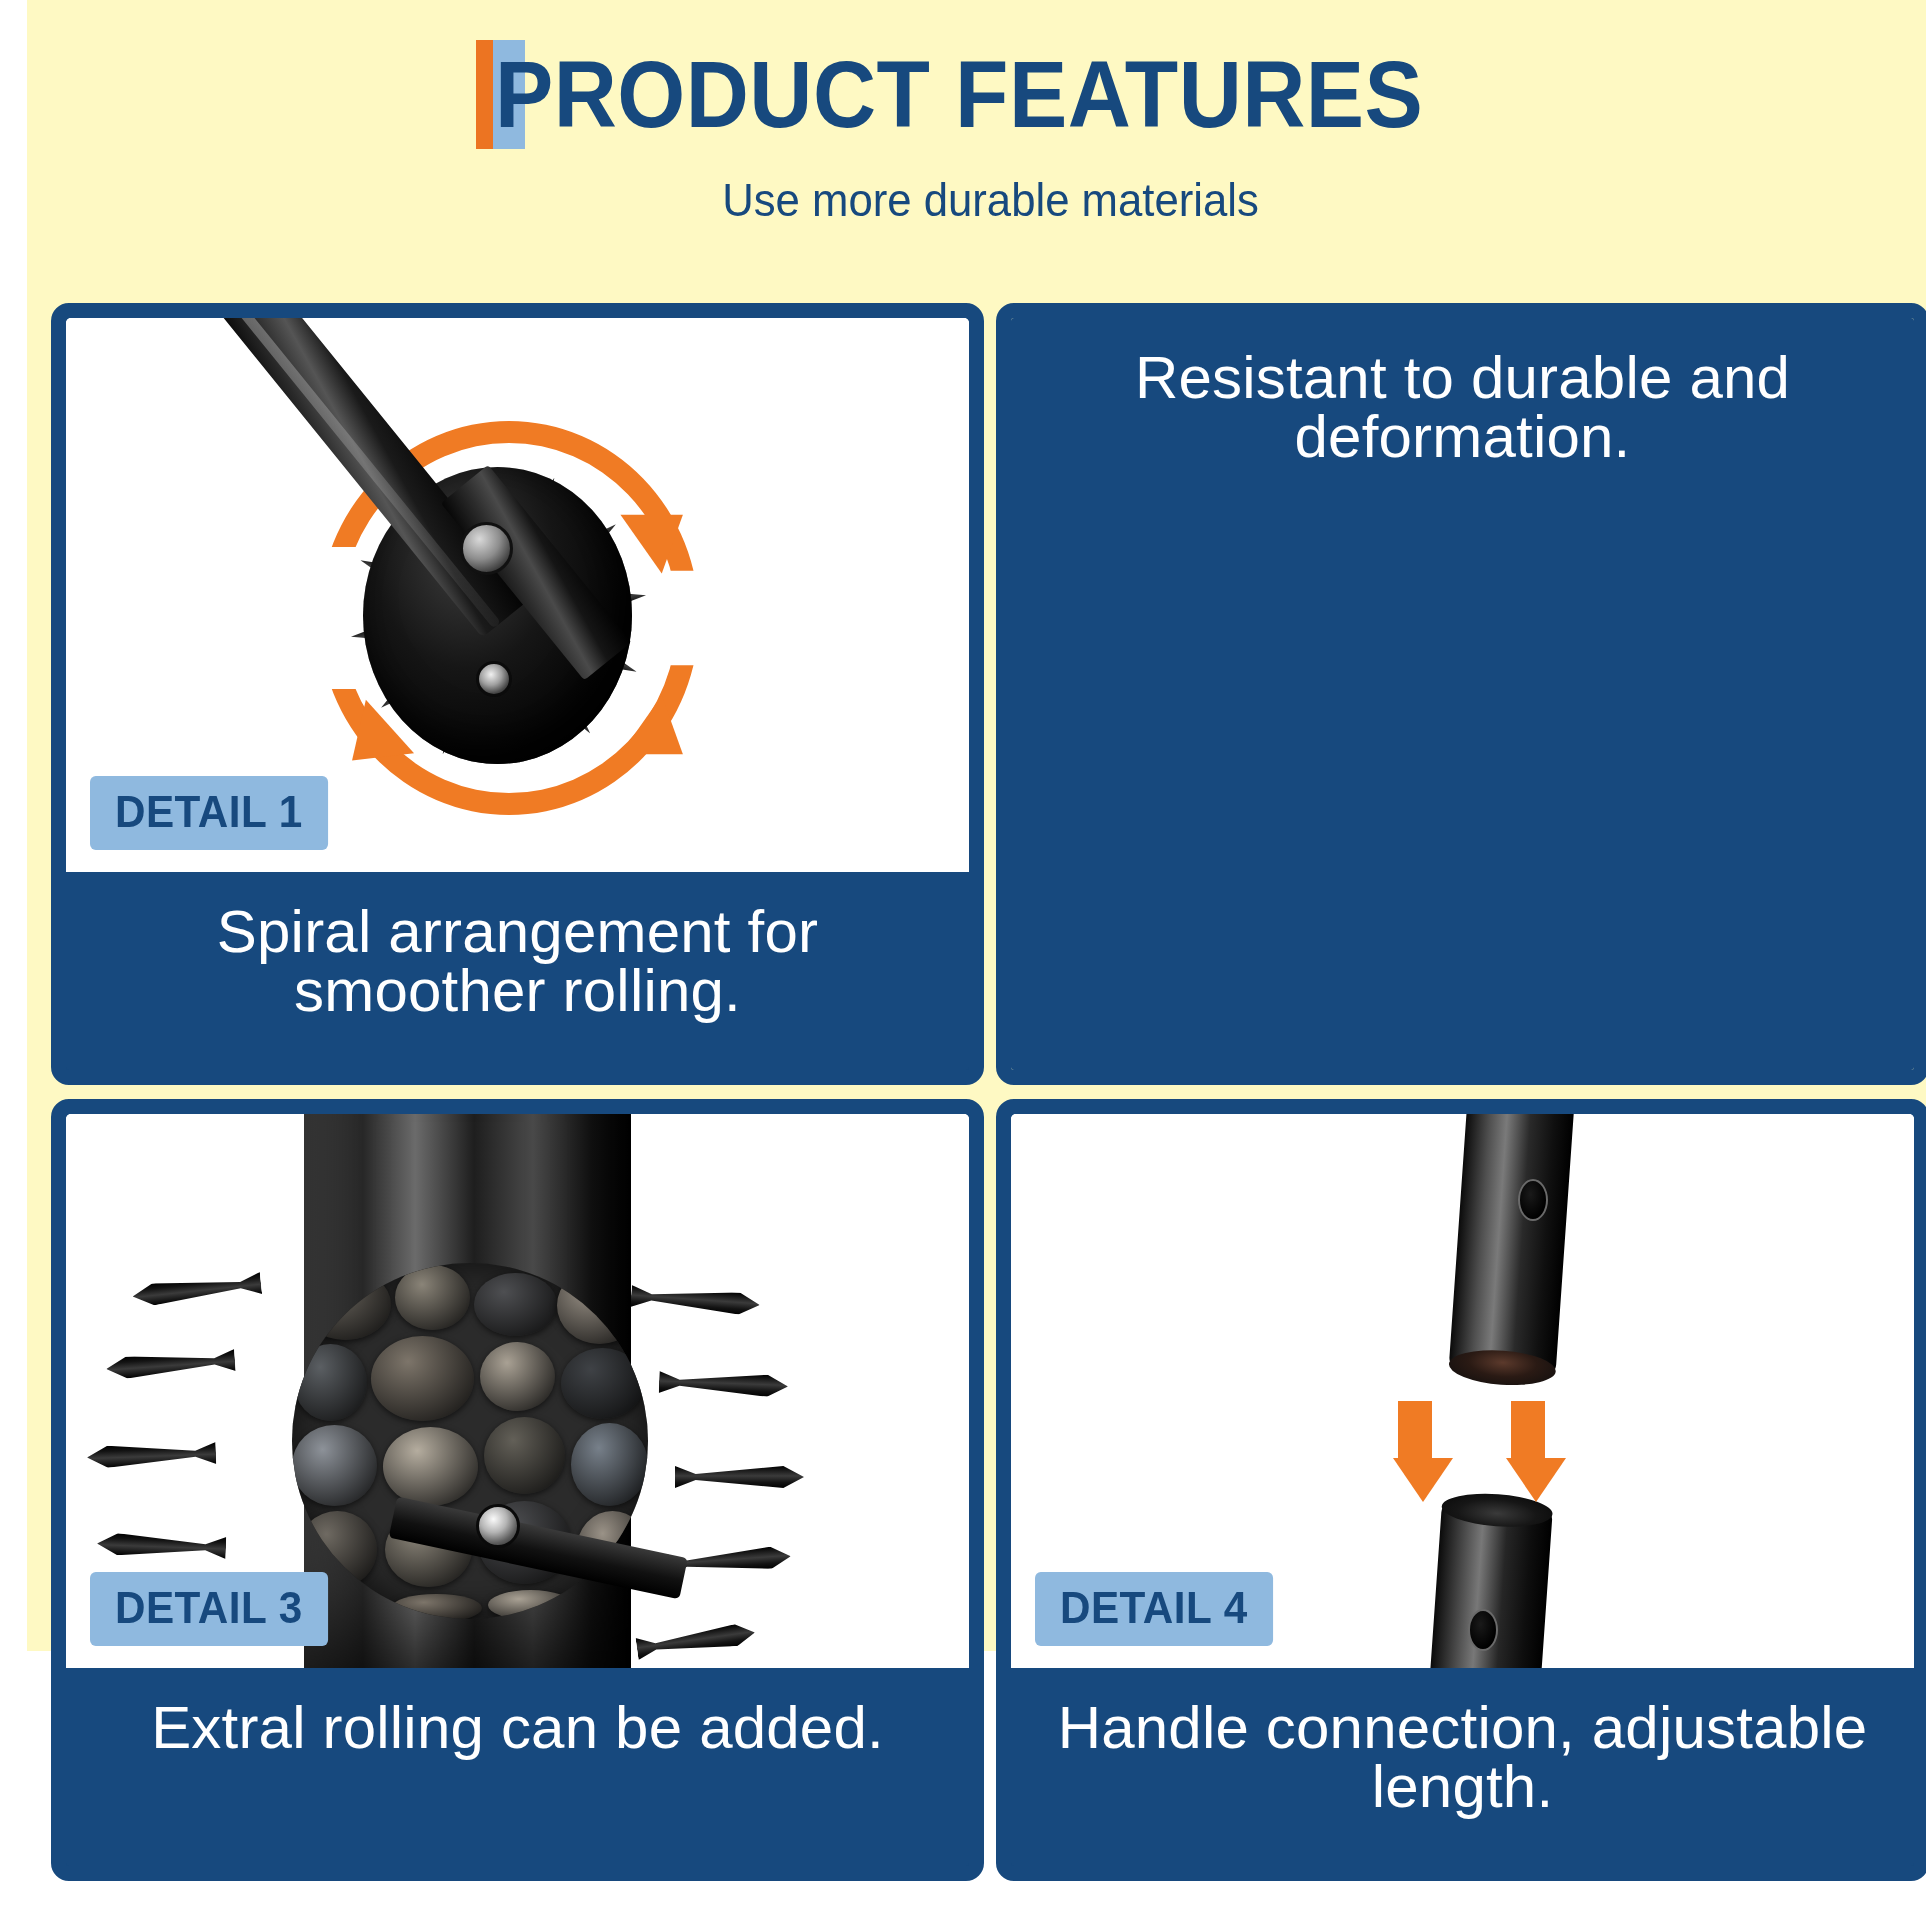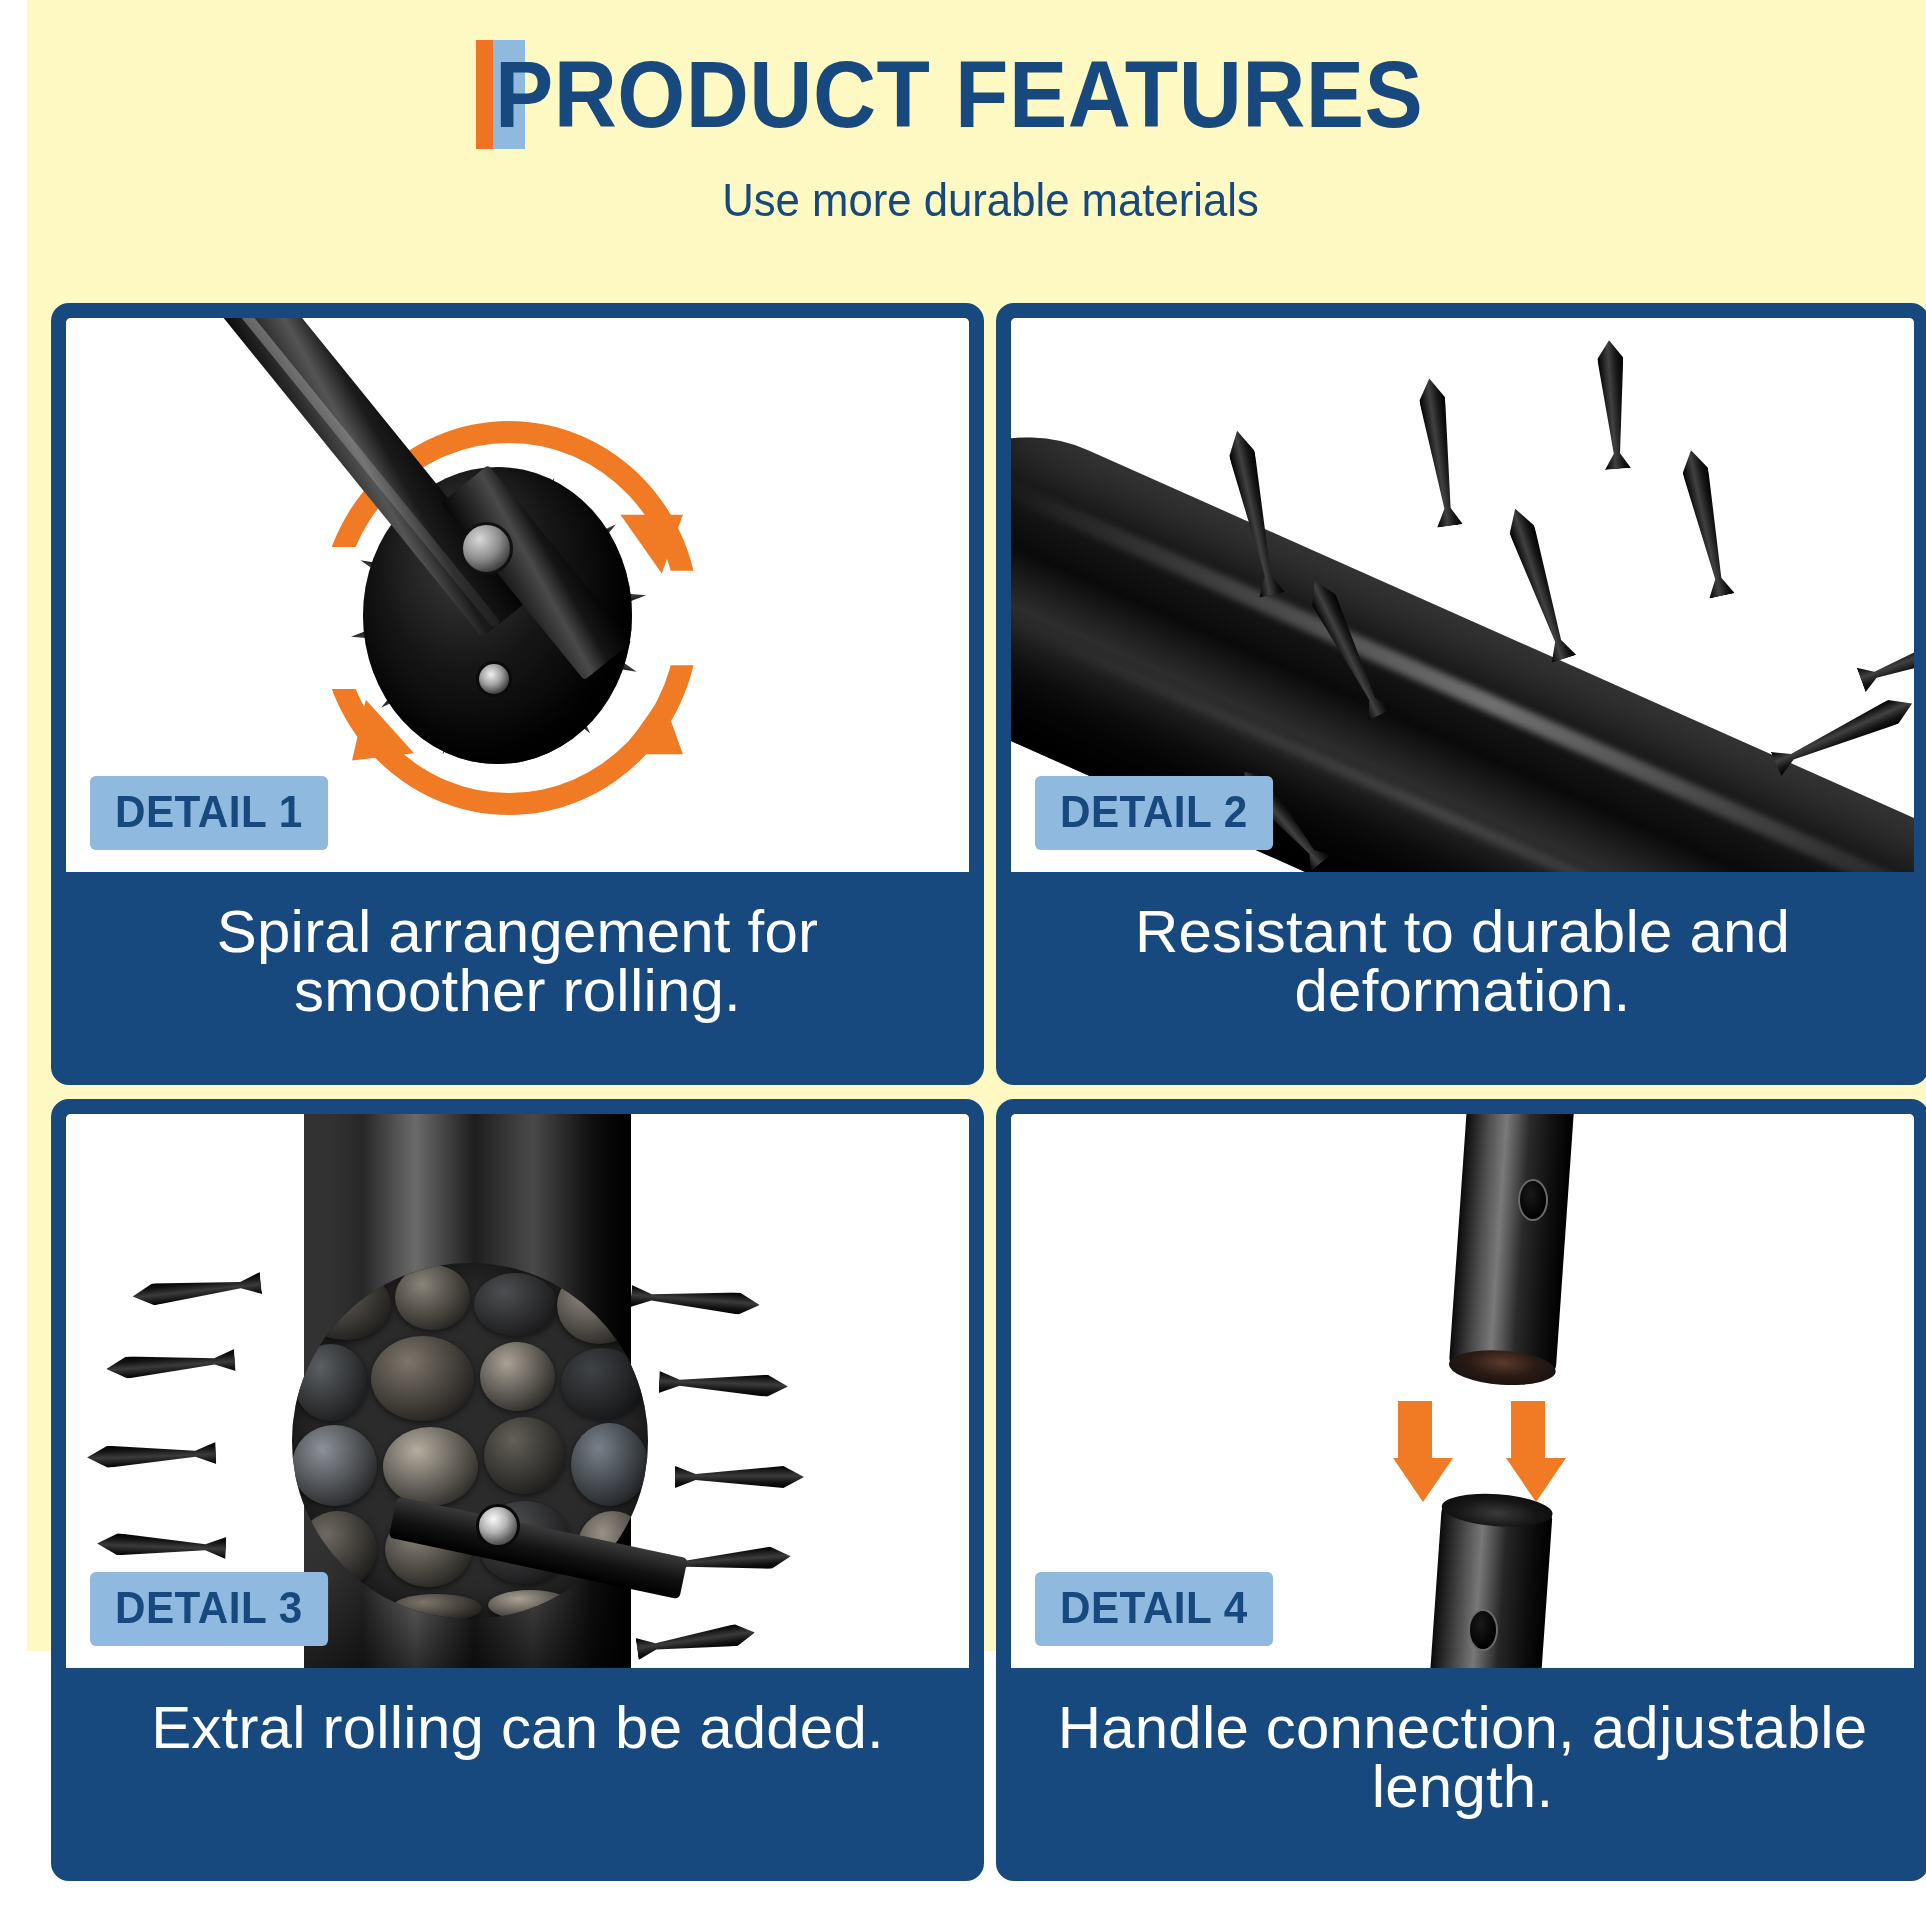--- a/index.html
+++ b/index.html
@@ -416,37 +416,20 @@
           <div class="p1-bracket"></div>
           <div class="p1-nut"></div>
           <div class="p1-bolt"></div>
         </div>
         <div class="badge">DETAIL 1</div>
       </div>
       <div class="card-caption">Spiral arrangement for smoother rolling.</div>
     </div>
 
     <div class="card">
-      <div class="card-photo">
-        <div class="art2">
-          <div class="p2-tube"></div>
-          <div id="p2-spikes">
-              <div class="p2-spike" style="left: 248px; top: 109px; height: 168px; transform: rotate(-12deg);"></div>
-              <div class="p2-spike" style="left: 426px; top: 59px; height: 149px; transform: rotate(-8deg);"></div>
-              <div class="p2-spike" style="left: 594px; top: 22px; height: 129px; transform: rotate(-4deg);"></div>
-              <div class="p2-spike" style="left: 356px; top: 248px; height: 149px; transform: rotate(-26deg);"></div>
-              <div class="p2-spike" style="left: 540px; top: 183px; height: 158px; transform: rotate(-18deg);"></div>
-              <div class="p2-spike" style="left: 698px; top: 129px; height: 149px; transform: rotate(-12deg);"></div>
-              <div class="p2-spike" style="left: 752px; top: 297px; height: 149px; transform: rotate(66deg);"></div>
-              <div class="p2-spike" style="left: 837px; top: 233px; height: 129px; transform: rotate(70deg);"></div>
-              <div class="p2-spike" style="left: 297px; top: 426px; height: 119px; transform: rotate(-40deg);"></div>
-            </div>
-        </div>
-        <div class="badge">DETAIL 2</div>
-      </div>
       <div class="card-caption">Resistant to durable and deformation.</div>
     </div>
 
     <div class="card">
       <div class="card-photo">
         <div class="art3">
           <div id="p3-spikes-back">
               <div class="p3-spike" style="left: 244px; top: -10px; height: 119px; transform: rotate(8deg);"></div>
               <div class="p3-spike" style="left: 315px; top: -16px; height: 119px; transform: rotate(2deg);"></div>
               <div class="p3-spike" style="left: 388px; top: -12px; height: 119px; transform: rotate(-4deg);"></div>

